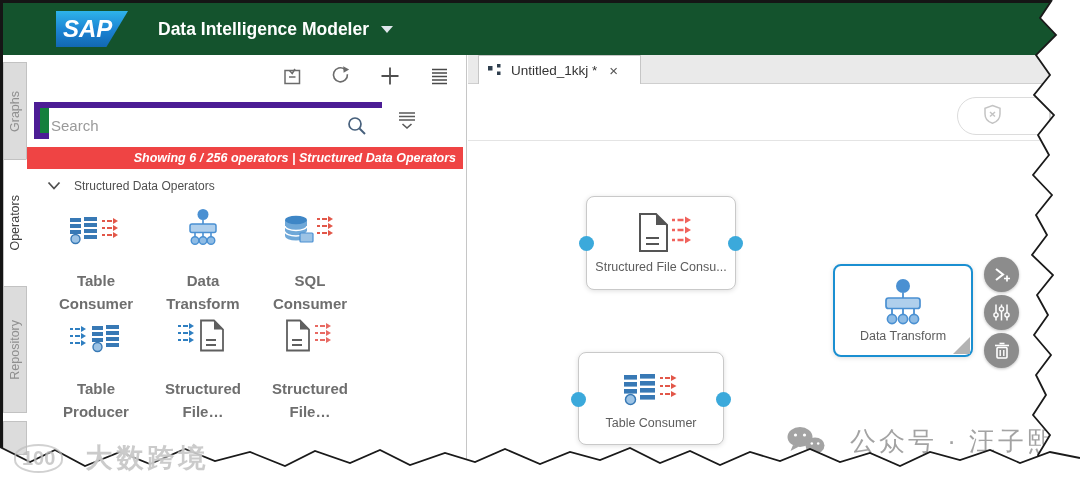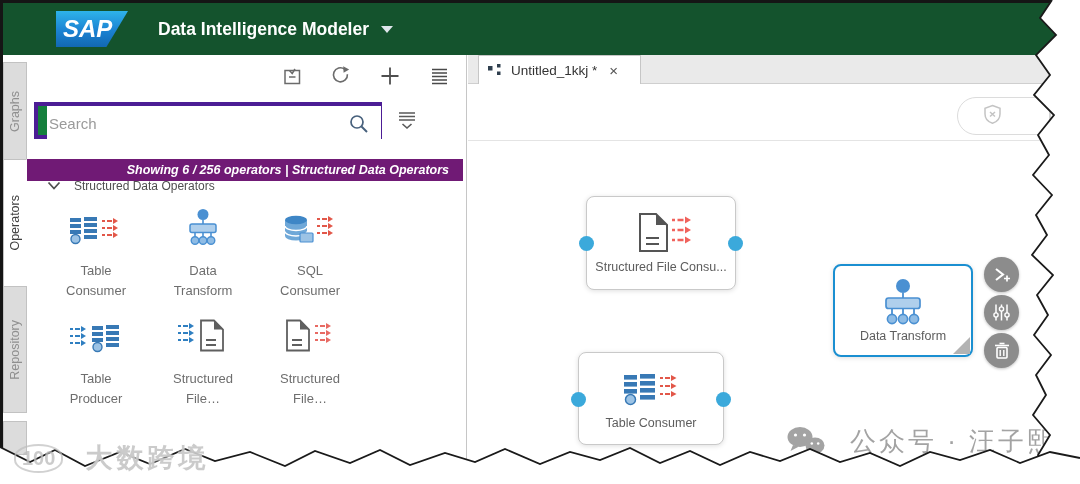--- a/index.html
+++ b/index.html
@@ -24,31 +24,31 @@
   .rail-tab span{writing-mode:vertical-rl;transform:rotate(180deg);font-size:12.5px;color:#8f8f8f;white-space:nowrap;}
   .rail-tab.active{background:#ffffff;border-right:1px solid #ffffff;}
   .rail-tab.active span{color:#3f3f3f;}
   .rail-stub{position:absolute;left:0;top:366px;width:24px;height:34px;background:#dcdcdc;border:1px solid #c2c2c2;box-sizing:border-box;}
 
   
   .panel{position:absolute;left:27px;top:55px;width:440px;height:429px;background:#ffffff;border-right:1px solid #c6c6c6;box-sizing:border-box;z-index:3;}
   .panel-tools{position:absolute;top:10px;right:16px;display:flex;gap:27px;align-items:center;}
   .tool-btn{width:22px;height:22px;display:flex;align-items:center;justify-content:center;cursor:pointer;}
   .search-row{position:absolute;top:47px;left:7px;width:424px;display:flex;align-items:center;}
-  .search-box{position:relative;width:348px;height:37px;border:4px solid #4c1d95;background:#15803d;box-sizing:border-box;}
+  .search-box{position:relative;width:348px;height:37px;border:6px solid #4c1d95;background:#15803d;box-sizing:border-box;}
   .search-box input{border:none;outline:none;width:330px;height:33px;margin-left:9px;font-size:15px;color:#555;font-family:"Liberation Sans",sans-serif;}
   .search-box input::placeholder{color:#9a9a9a;}
   .search-glass{position:absolute;right:8px;top:7px;}
   .filter-btn{margin-left:14px;}
-  .banner{position:absolute;top:104px;left:0;width:436px;height:22px;background:#701a75;color:#ffffff;font-size:12.5px;font-style:italic;font-weight:bold;display:flex;align-items:center;justify-content:flex-end;padding-right:14px;box-sizing:border-box;}
+  .banner{position:absolute;top:92px;left:0;width:436px;height:22px;background:#ef4444;color:#ffffff;font-size:12.5px;font-style:italic;font-weight:bold;display:flex;align-items:center;justify-content:flex-end;padding-right:7px;box-sizing:border-box;}
   .section-head{position:absolute;top:124px;left:20px;display:flex;align-items:center;gap:13px;}
   .section-head .label{font-size:12px;color:#4f4f4f;}
   .op-cell{position:absolute;width:104px;text-align:center;cursor:pointer;}
   .op-icon{height:38px;display:flex;align-items:flex-end;justify-content:center;}
-  .op-label{margin-top:16px;font-size:13px;color:#6e6e6e;line-height:1.55;white-space:pre-line;}
+  .op-label{margin-top:24px;font-size:15px;color:#6e6e6e;line-height:1.55;white-space:pre-line;font-weight:bold;}
 
   
   .canvas{position:absolute;left:468px;top:55px;width:612px;height:429px;background:#ffffff;overflow:hidden;z-index:2;}
   .tabbar{position:absolute;left:0;top:0;width:612px;height:29px;background:#eaeaea;border-bottom:1px solid #cfcfcf;box-sizing:border-box;}
   .graph-tab{position:absolute;left:10px;top:0;height:29px;width:163px;background:#ffffff;border:1px solid #c6c6c6;border-bottom:none;box-sizing:border-box;display:flex;align-items:center;gap:8px;padding:0 9px;}
   .graph-tab .tab-label{font-size:13.5px;color:#333;white-space:nowrap;}
   .tab-close{font-size:15px;color:#555;margin-left:4px;cursor:pointer;line-height:1;}
   .canvas-divider{position:absolute;left:0;top:85px;width:612px;height:1px;background:#e4e4e4;}
   .pill{position:absolute;left:489px;top:42px;width:220px;height:38px;border:1px solid #dcdcdc;border-radius:19px;background:#fff;display:flex;align-items:center;gap:24px;padding-left:24px;box-sizing:border-box;}
   .pill .caret{width:0;height:0;border-left:5px solid transparent;border-right:5px solid transparent;border-top:6px solid #c2c2c2;margin-left:-14px;}

